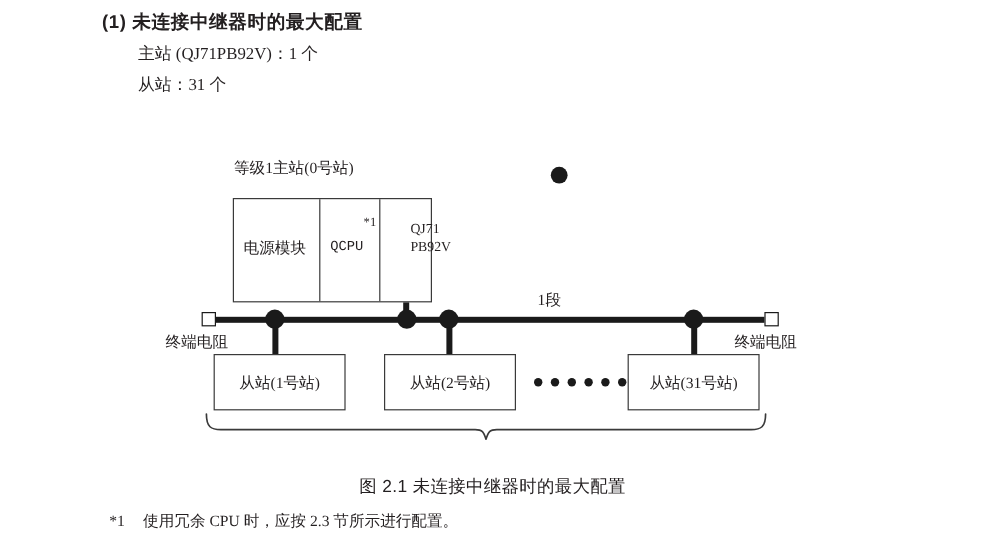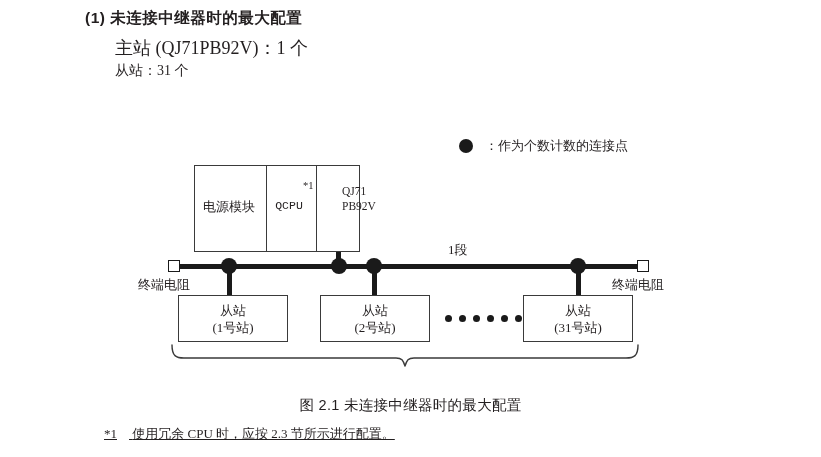--- a/index.html
+++ b/index.html
@@ -21,21 +21,21 @@
   #heading {
     left: 85px; top: 8px;
     font-size: 15.5px;
     font-weight: bold;
     letter-spacing: 0.5px;
     white-space: nowrap;
     font-family: "Liberation Sans", "DejaVu Sans", sans-serif;
   }
   #master-count {
     left: 115px; top: 36px;
-    font-size: 18px;
+    font-size: 14px;
     white-space: nowrap;
   }
   #slave-count {
     left: 115px; top: 62px;
     font-size: 14px;
     white-space: nowrap;
   }
 
   .dg-label {
     font-size: 13px;
@@ -162,21 +162,21 @@
   #drop-3 { left: 575.5px; }
 
   
   .slave-box {
     top: 295px;
     width: 110px; height: 47px;
     border: 1.3px solid #3a3a3a;
     box-sizing: border-box;
     background: #ffffff;
     display: flex;
-    flex-direction: column;
+    flex-direction: row;
     align-items: center;
     justify-content: center;
     font-size: 13px;
     line-height: 17px;
   }
   #slave-1  { left: 178px; }
   #slave-2  { left: 320px; }
   #slave-31 { left: 523px; }
 
   
@@ -208,43 +208,42 @@
     width: 821px;
     text-align: center;
     font-size: 14.5px;
     font-weight: normal;
     letter-spacing: 0.3px;
     font-family: "Liberation Sans", "DejaVu Sans", sans-serif;
   }
 
   
   #footnote {
-    left: 104px; top: 425px;
-    font-size: 13px;
-    white-space: nowrap;
-    text-decoration: underline;
+    left: 91px; top: 425px;
+    font-size: 13px;
+    white-space: nowrap;
   }
   #footnote-marker { margin-right: 12px; }
 </style>
 </head>
 <body>
 
 <div class="abs" id="heading">
   <span>(1)</span>
   <span>未连接中继器时的最大配置</span>
 </div>
 
 <div class="abs" id="master-count">主站 (QJ71PB92V)：1 个</div>
 <div class="abs" id="slave-count">从站：31 个</div>
 
 <div class="abs" id="diagram-root" style="left:0;top:0;width:821px;height:457px;">
 
   <div class="abs" id="legend-dot"></div>
-  <div class="abs dg-label" id="legend-text">：作为个数计数的连接点</div>
-
+
+  <div class="abs dg-label" id="master-title">等级1主站(0号站)</div>
 
   <div class="abs" id="master-box">
     <div class="abs mb-div" id="mb-div1"></div>
     <div class="abs mb-div" id="mb-div2"></div>
   </div>
 
   <div class="abs dg-label" id="psu-label">电源模块</div>
   <div class="abs dg-label" id="qcpu-label">QCPU</div>
   <div class="abs dg-label" id="qcpu-star">*1</div>
   <div class="abs dg-label" id="qj71-label">

